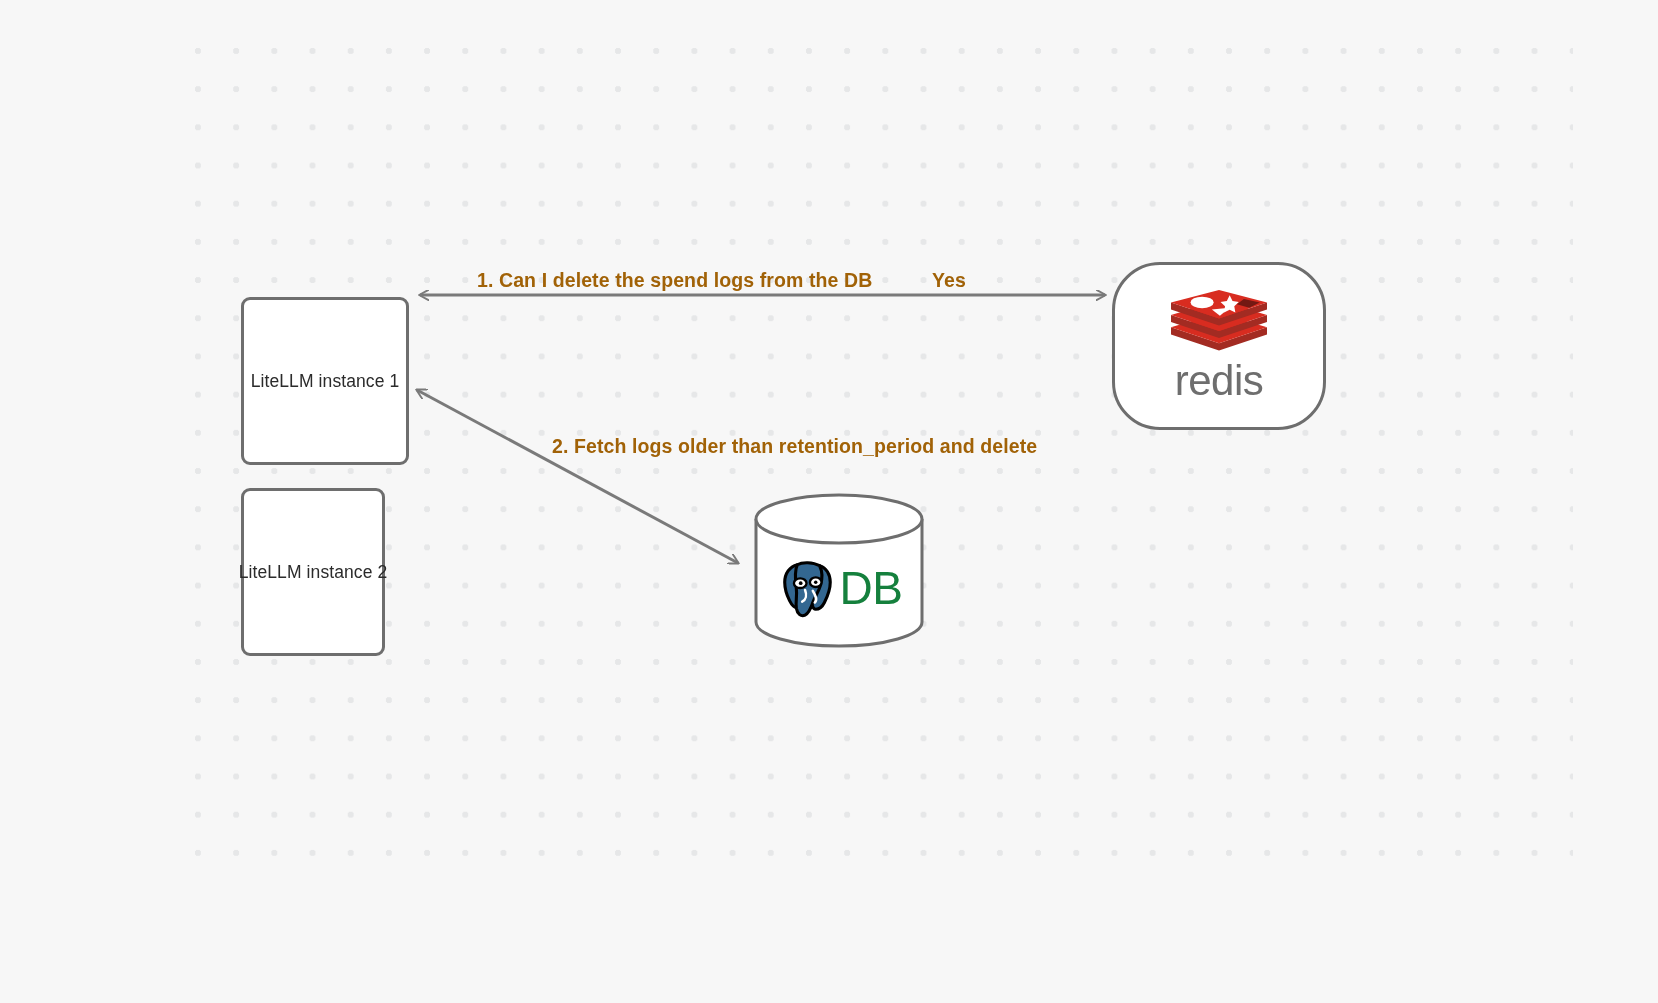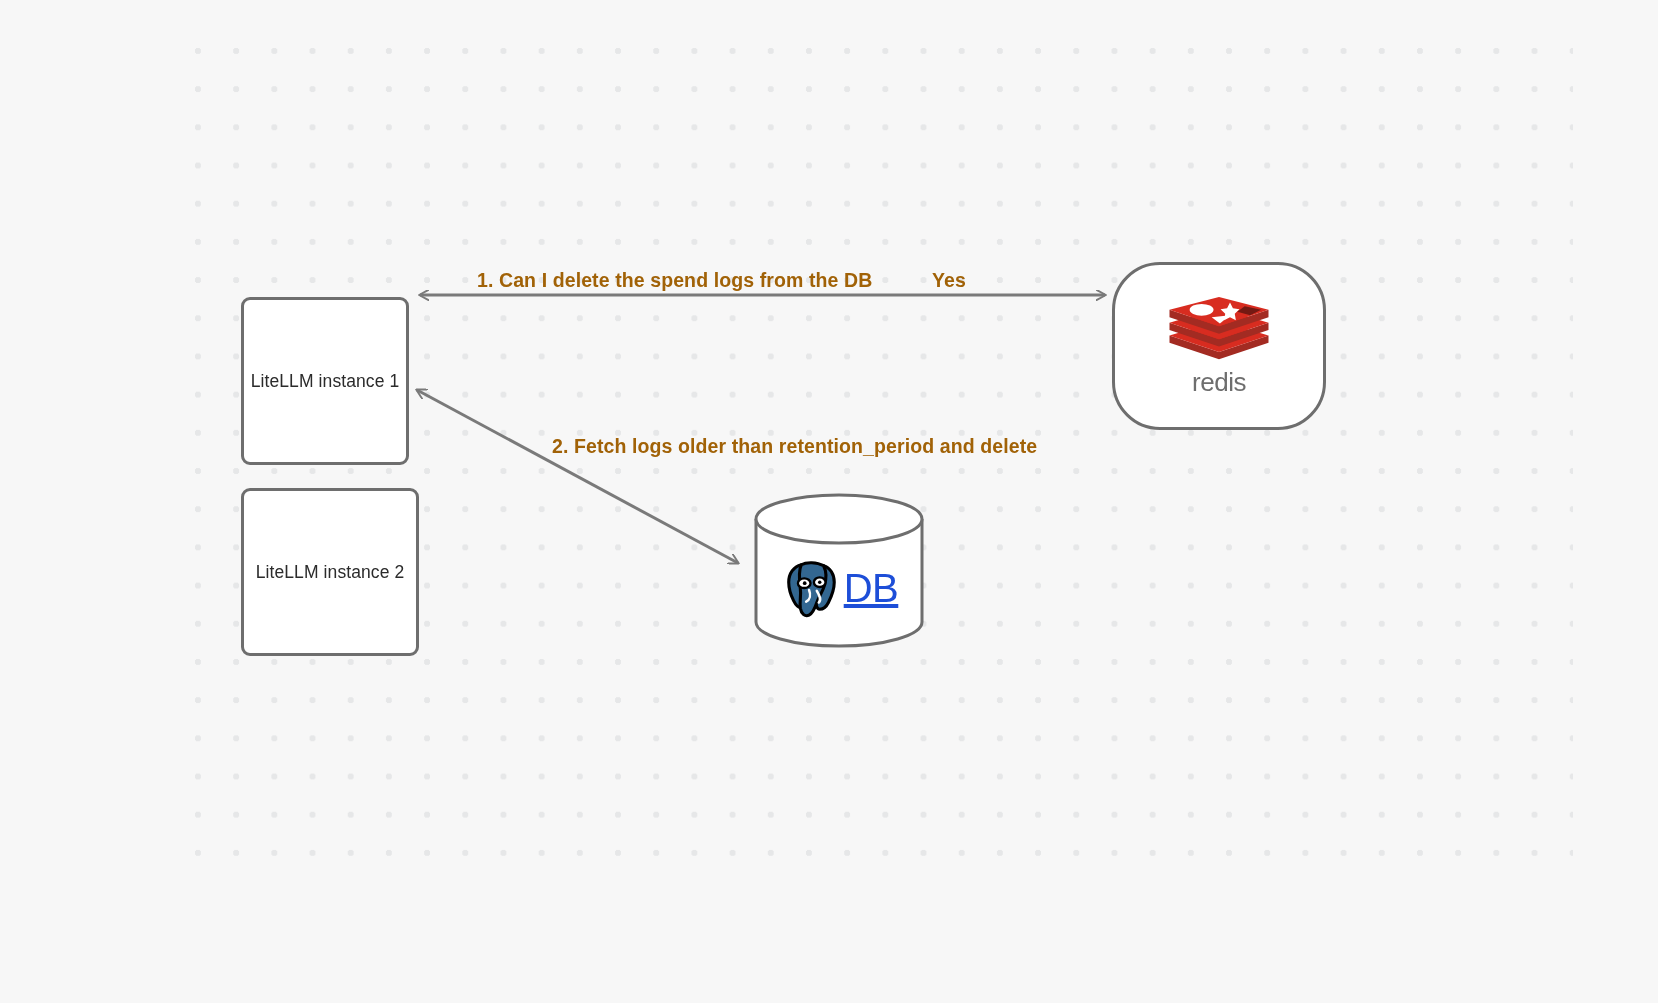--- a/index.html
+++ b/index.html
@@ -56,21 +56,21 @@
   }
   .node-box .node-label {
     font-size: 17.5px;
     color: #2b2b2b;
     font-family: "Liberation Sans", sans-serif;
     letter-spacing: 0.1px;
     white-space: nowrap;
   }
 
   #node-instance-1 { left: 241px; top: 261px; width: 168px; height: 168px; margin-top: 36px; }
-  #node-instance-2 { left: 241px; top: 488px; width: 178px; height: 168px; }
+  #node-instance-2 { left: 241px; top: 488px; width: 144px; height: 168px; }
   #node-instance-3 { left: 241px; top: 714px; width: 168px; height: 168px; }
 
   
   #node-redis {
     position: absolute;
     left: 1112px;
     top: 262px;
     width: 214px;
     height: 168px;
     box-sizing: border-box;
@@ -111,27 +111,26 @@
     top: 52px;
     width: 172px;
     height: 88px;
     display: flex;
     align-items: center;
     justify-content: center;
     gap: 2px;
   }
   #db-pg-logo { width: 62px; height: 62px; display: block; }
   #db-text {
-    font-size: 40px;
+    font-size: 46px;
     font-weight: 400;
-    color: #1d4ed8;
+    color: #15803d;
     font-family: "Liberation Sans", sans-serif;
     line-height: 1;
     letter-spacing: -0.5px;
-    text-decoration: underline;
   }
 
   
   .edge-label {
     position: absolute;
     font-family: "Liberation Sans", sans-serif;
     font-weight: bold;
     color: #a16207;
     white-space: nowrap;
     font-size: 19.5px;
@@ -183,21 +182,21 @@
         <path d="M60 46 L6 28 L60 12 L114 28 Z" fill="#d82c20"></path>
 
         <path d="M60 40 L6 22 L6 14 L60 32 L114 14 L114 22 Z" fill="#a32b22"></path>
         <path d="M60 32 L6 14 L60 0 L114 14 Z" fill="#d82c20"></path>
 
         <ellipse cx="41" cy="14" rx="13" ry="6.5" fill="#ffffff"></ellipse>
         <path d="M72 6 l3.2 6.4 7.1 1 -5.1 5 1.2 7 -6.4 -3.3 -6.4 3.3 1.2 -7 -5.1 -5 7.1 -1 Z" fill="#ffffff"></path>
         <path d="M52 22 l20 -2 -11 9 Z" fill="#ffffff"></path>
         <path d="M88 10 L106 14 L94 20 L80 16 Z" fill="#741913"></path>
       </svg>
-      <div style="font-size:26px;font-weight:400;color:#6e6e6e;line-height:1;margin-top:6px;letter-spacing:-0.5px;font-family:'Liberation Sans',sans-serif;">redis</div>
+      <div style="font-size:42px;font-weight:400;color:#6e6e6e;line-height:1;margin-top:6px;letter-spacing:-0.5px;font-family:'Liberation Sans',sans-serif;">redis</div>
     </div>
   </div>
 
   <div id="node-db">
     <svg id="db-cylinder" viewBox="0 0 172 157" xmlns="http://www.w3.org/2000/svg">
       <path d="M3 27 L3 130 A83 24 0 0 0 169 130 L169 27" fill="#ffffff" stroke="#6e6e6e" stroke-width="3" stroke-linejoin="round"></path>
       <ellipse cx="86" cy="27" rx="83" ry="24" fill="#ffffff" stroke="#6e6e6e" stroke-width="3"></ellipse>
     </svg>
     <div id="db-content">
       <svg id="db-pg-logo" viewBox="0 0 64 64" xmlns="http://www.w3.org/2000/svg">

